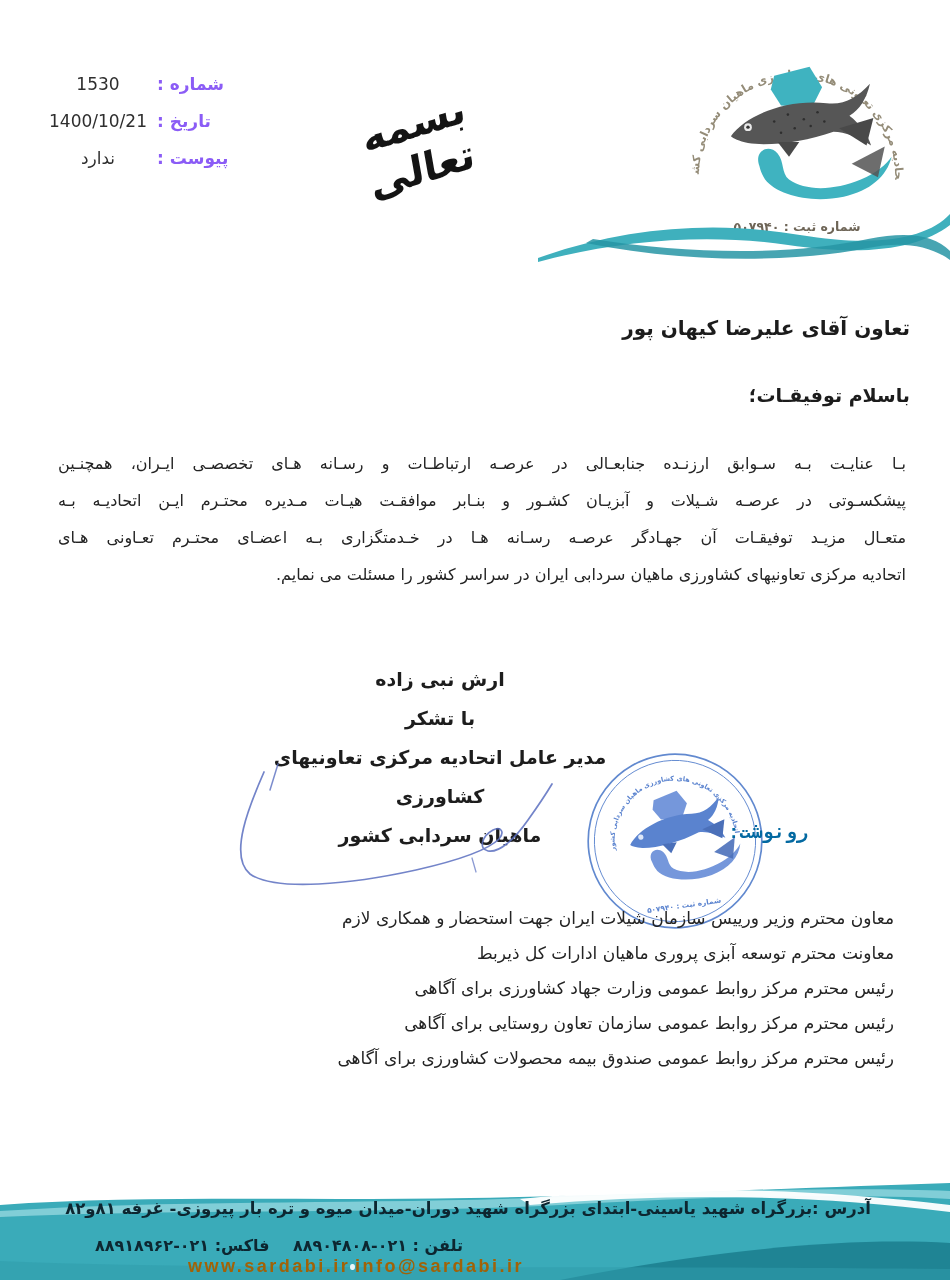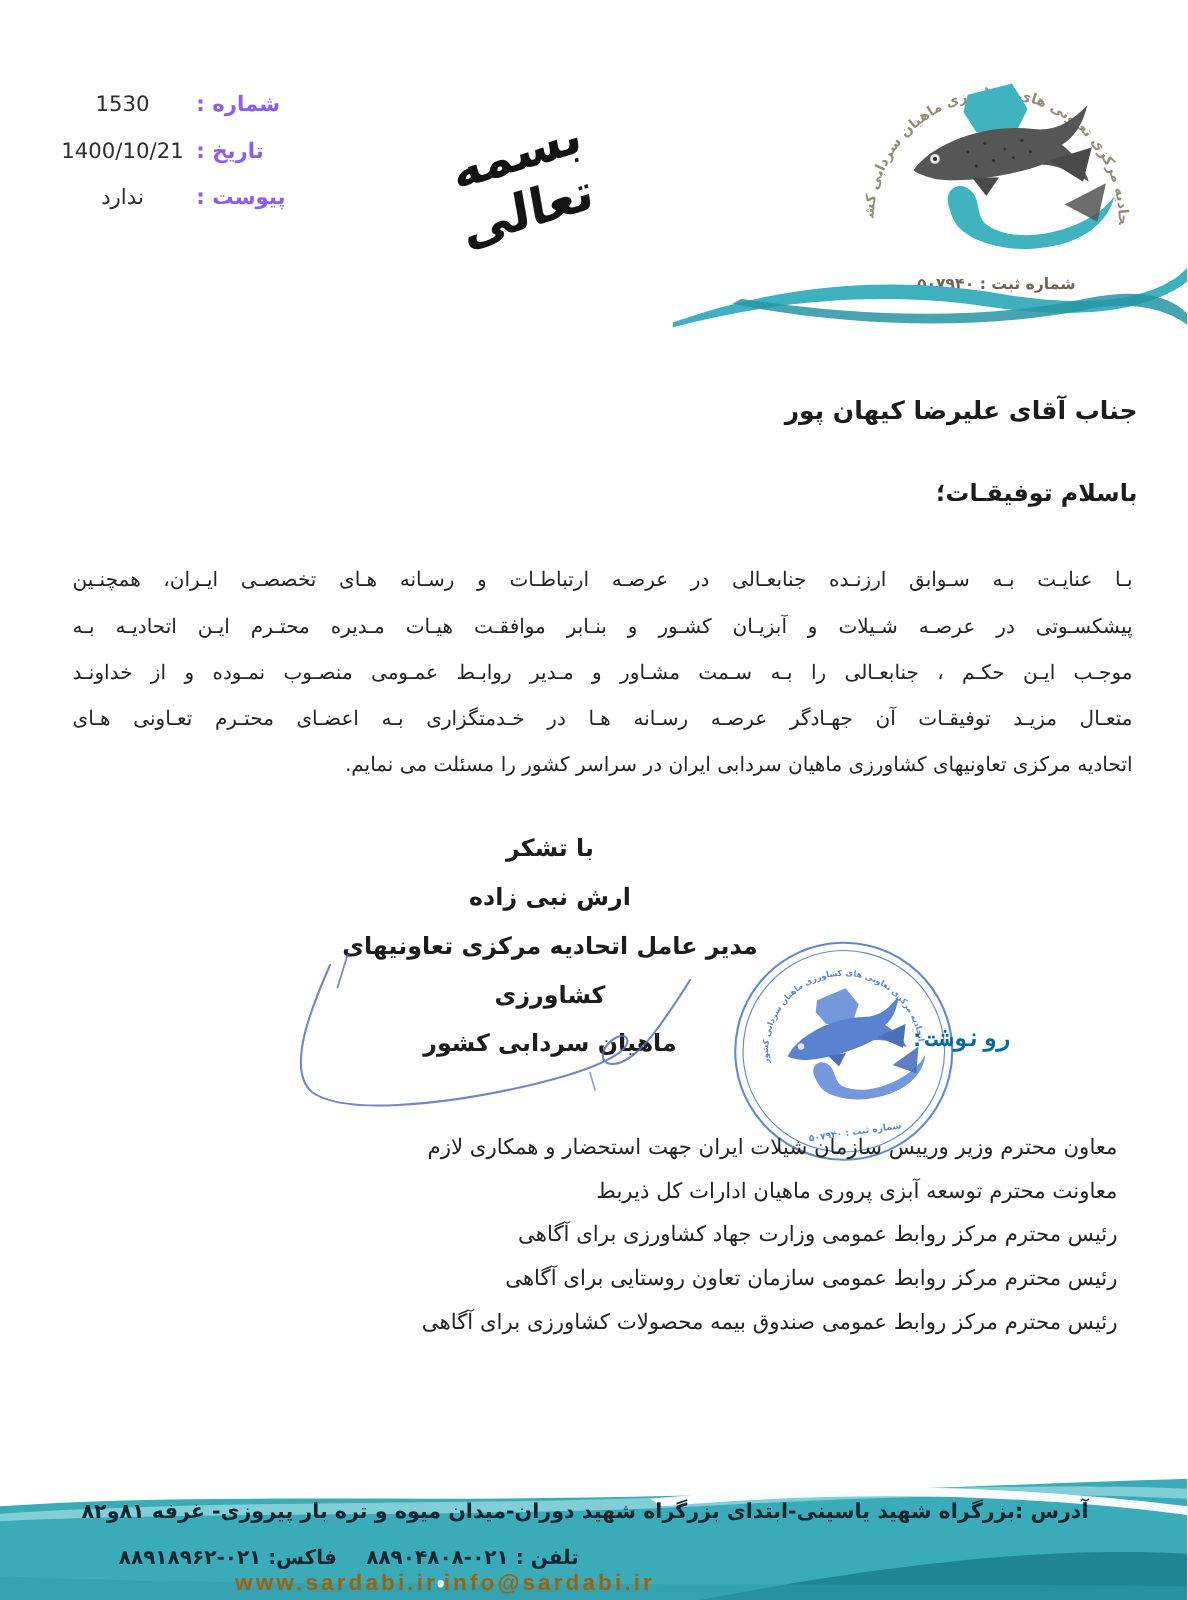--- a/index.html
+++ b/index.html
@@ -125,34 +125,33 @@
   </svg>
 </div>
 
 <div class="abs topwave">
   <svg viewBox="0 0 412 82" width="412" height="82">
     <path d="M0 64 C90 32 180 27 262 41 C340 54 390 44 412 20 L412 31 C382 54 330 63 250 51 C170 39 80 46 0 68 Z" fill="#3fb0bd"></path>
     <path d="M55 45 C150 60 250 62 330 45 C370 37 396 41 412 57 L412 66 C392 51 362 47 330 54 C248 70 140 68 48 49 Z" fill="#2795a5" opacity="0.85"></path>
   </svg>
 </div>
 
-<div class="abs recipient">جناب آقای علیرضا کیهان پور</div>
+<div class="abs recipient">تعاون آقای علیرضا کیهان پور</div>
 <div class="abs salutation">باسلام توفیقـات؛</div>
 
 <div class="abs letter-body">
   <div class="bline">بـا عنایـت بـه سـوابق ارزنـده جنابعـالی در عرصـه ارتباطـات و رسـانه هـای تخصصـی ایـران، همچنـین</div>
   <div class="bline">پیشکسـوتی در عرصـه شـیلات و آبزیـان کشـور و بنـابر موافقـت هیـات مـدیره محتـرم ایـن اتحادیـه بـه</div>
-  <div class="bline">موجـب ایـن حکـم ، جنابعـالی را بـه سـمت مشـاور و مـدیر روابـط عمـومی منصـوب نمـوده و از خداونـد</div>
   <div class="bline">متعـال مزیـد توفیقـات آن جهـادگر عرصـه رسـانه هـا در خـدمتگزاری بـه اعضـای محتـرم تعـاونی هـای</div>
   <div class="bline last">اتحادیه مرکزی تعاونیهای کشاورزی ماهیان سردابی ایران در سراسر کشور را مسئلت می نمایم.</div>
 </div>
 
 <div class="abs closing">
+  <div>ارش نبی زاده</div>
   <div>با تشکر</div>
-  <div>ارش نبی زاده</div>
   <div>مدیر عامل اتحادیه مرکزی تعاونیهای کشاورزی</div>
   <div>ماهیان سردابی کشور</div>
 </div>
 
 <div class="abs stamp">
   <svg viewBox="0 0 240 240">
     <defs>
       <path id="stampArc" d="M 48 150 A 78 78 0 1 1 192 150"></path>
     </defs>
     <circle cx="120" cy="120" r="112" fill="none" stroke="#5580cc" stroke-width="2.2"></circle>

